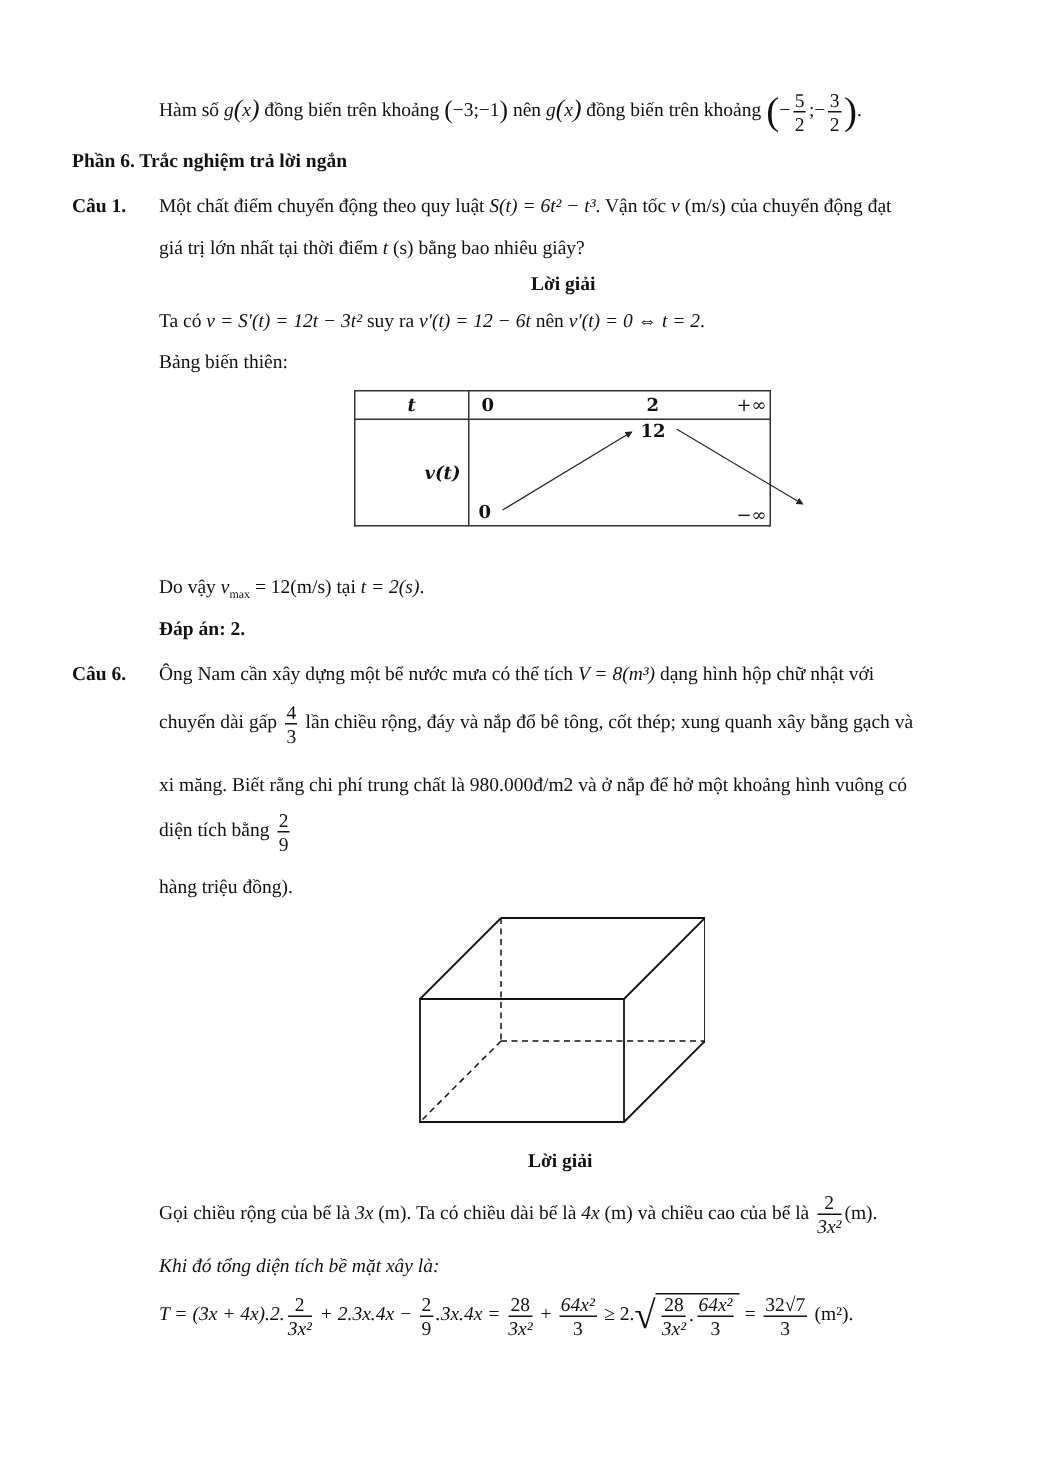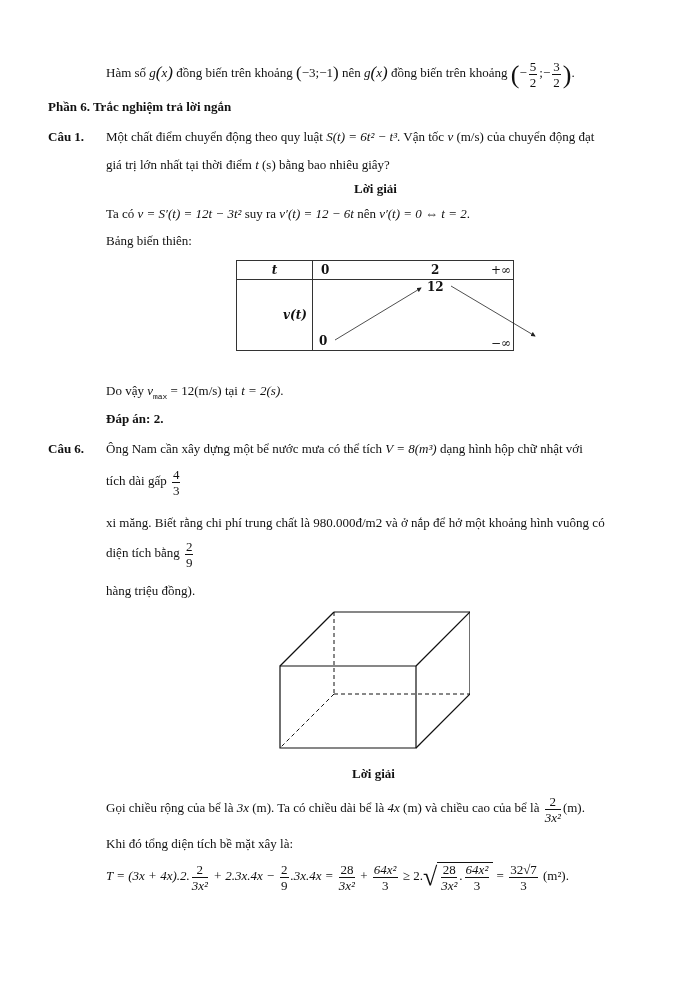--- a/index.html
+++ b/index.html
@@ -8,21 +8,21 @@
     font-family: "Liberation Serif", serif; color: #111; font-size: 13px;
   }
   .abs { position: absolute; white-space: nowrap; }
   .b { font-weight: bold; }
   .m { font-style: italic; }
   .frac { display: inline-block; vertical-align: middle; text-align: center; line-height: 1; margin: 0 2px; }
   .frac .num { display: block; padding: 0 1px 1px; border-bottom: 1px solid #111; font-size: 13px; }
   .frac .den { display: block; padding-top: 1px; font-size: 13px; }
   .bigp { font-size: 26px; vertical-align: middle; line-height: 1; font-weight: 200; }
   .medp { font-size: 17px; vertical-align: -1px; }
-  sub { font-size: 8px; font-family: Liberation Mono, monospace; }
+  sub { font-size: 8px; }
   .sqrt { display: inline-block; vertical-align: middle; }
   .sqrt .rad { font-size: 26px; vertical-align: middle; line-height: 1; }
   .sqrt .under { display: inline-block; border-top: 1px solid #111; vertical-align: middle; padding: 0 2px; }
   table.bbt { border-collapse: collapse; position: absolute; left: 236px; top: 260px; width: 278px;
     font-family: "DejaVu Serif", serif; font-size: 12px; }
   table.bbt td { border: 1px solid #333; padding: 0; height: 18px; }
   .cell-label { width: 34px; text-align: center; font-style: italic; font-weight: bold; }
 </style>
 </head>
 <body>
@@ -88,21 +88,21 @@
 <div class="abs" style="left:106px; top:383px;">
   <span>Do vậy </span><span class="m">v</span><sub>max</sub><span> = 12(m/s) tại </span><span class="m">t = 2(s)</span><span>.</span>
 </div>
 <div class="abs b" style="left:106px; top:411px;">Đáp án: 2.</div>
 
 <div class="abs b" style="left:48px; top:441px;">Câu 6.</div>
 <div class="abs" style="left:106px; top:441px;">
   <span>Ông Nam cần xây dựng một bể nước mưa có thể tích </span><span class="m">V = 8(m³)</span><span> dạng hình hộp chữ nhật với</span>
 </div>
 <div class="abs" style="left:106px; top:468px;">
-  <span>tích dài gấp </span><span class="frac"><span class="num">4</span><span class="den">3</span></span>
+  <span>chuyển dài gấp </span><span class="frac"><span class="num">4</span><span class="den">3</span></span><span> lần chiều rộng, đáy và nắp đổ bê tông, cốt thép; xung quanh xây bằng gạch và</span>
 </div>
 <div class="abs" style="left:106px; top:515px;">xi măng. Biết rằng chi phí trung chất là 980.000đ/m2 và ở nắp để hở một khoảng hình vuông có</div>
 <div class="abs" style="left:106px; top:540px;">
   <span>diện tích bằng </span><span class="frac"><span class="num">2</span><span class="den">9</span></span>
 </div>
 <div class="abs" style="left:106px; top:583px;">hàng triệu đồng).</div>
 
 <svg class="abs" style="left:270px; top:610px;" width="200" height="150">
   <g stroke="#111" stroke-width="1.2" fill="none">
     <polygon points="10,56 146,56 146,138 10,138"></polygon>
@@ -118,17 +118,17 @@
     <line x1="64" y1="84" x2="10" y2="138"></line>
   </g>
 </svg>
 
 <div class="abs b" style="left:352px; top:766px;">Lời giải</div>
 
 <div class="abs" style="left:106px; top:795px;">
   <span>Gọi chiều rộng của bể là </span><span class="m">3x</span> <span>(m)</span><span>. Ta có chiều dài bể là </span><span class="m">4x</span> <span>(m)</span><span> và chiều cao của bể là </span><span class="frac"><span class="num">2</span><span class="den m">3x²</span></span><span>(m)</span><span>.</span>
 </div>
 
-<div class="abs" style="left:106px; top:836px;">Khi đó tổng diện tích bề mặt xây là:</div>
+<div class="abs" style="left:106px; top:836px;font-style:italic;">Khi đó tổng diện tích bề mặt xây là:</div>
 
 <div class="abs" style="left:106px; top:862px;">
   <span class="m">T = (3x + 4x).2.</span><span class="frac"><span class="num">2</span><span class="den m">3x²</span></span><span class="m"> + 2.3x.4x − </span><span class="frac"><span class="num">2</span><span class="den">9</span></span><span class="m">.3x.4x = </span><span class="frac"><span class="num">28</span><span class="den m">3x²</span></span><span> + </span><span class="frac"><span class="num m">64x²</span><span class="den">3</span></span><span> ≥ 2.</span><span class="sqrt"><span class="rad">√</span><span class="under"><span class="frac"><span class="num">28</span><span class="den m">3x²</span></span><span>.</span><span class="frac"><span class="num m">64x²</span><span class="den">3</span></span></span></span><span> = </span><span class="frac"><span class="num">32√7</span><span class="den">3</span></span>&nbsp;<span>(m²)</span><span>.</span>
 </div>
 
 </body></html>

